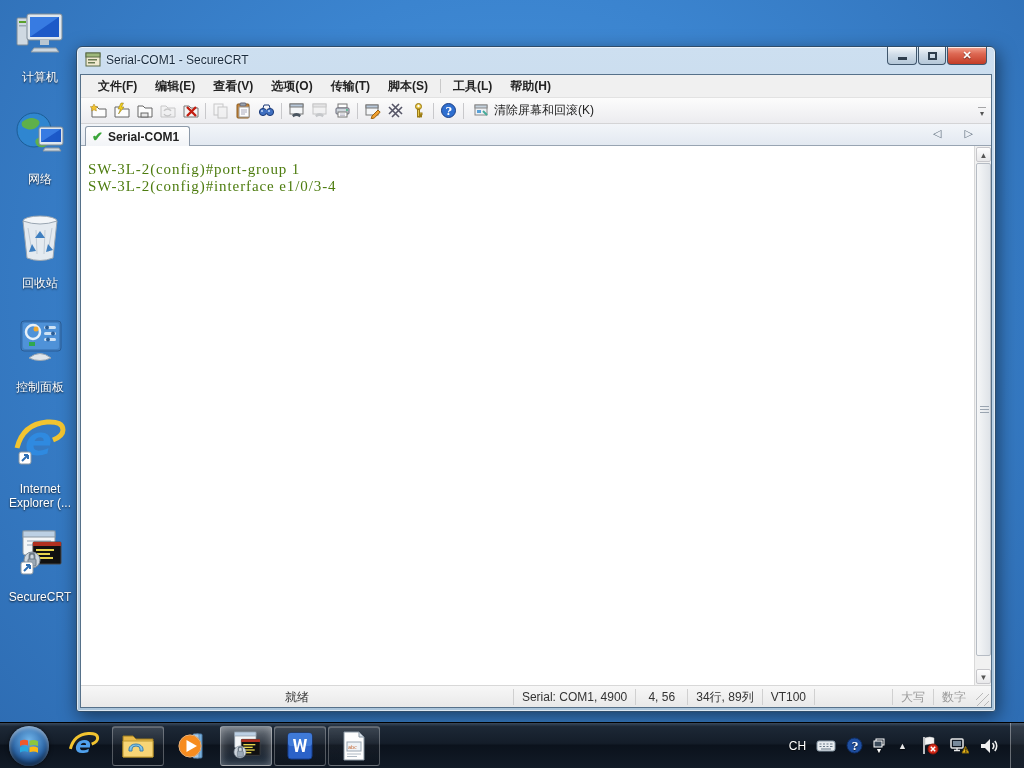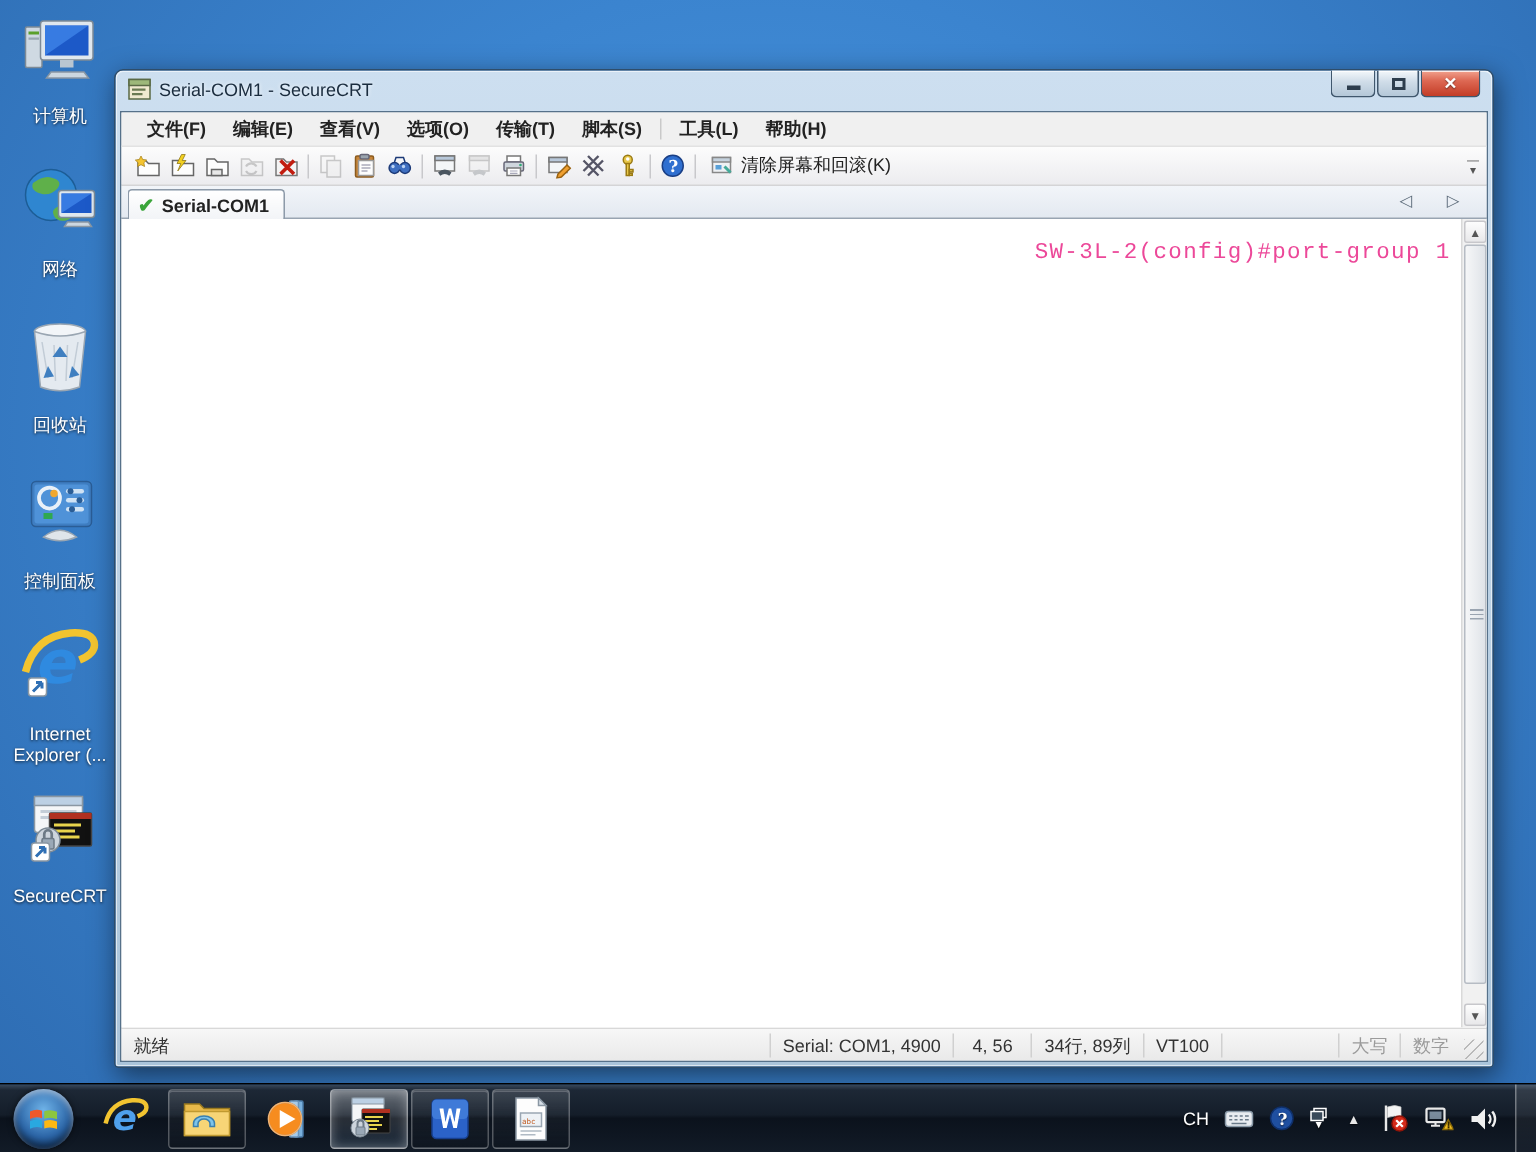--- a/index.html
+++ b/index.html
@@ -40,31 +40,31 @@
   #clear-btn { display:flex; align-items:center; height:22px; padding:0 6px; font-size:12px; color:#222; border-radius:2px; }
   #clear-btn svg { width:17px; height:17px; margin-right:4px; }
   #tb-overflow { position:absolute; right:3px; top:5px; width:12px; color:#555; font-size:8px; line-height:7px; text-align:center; }
 
   #tabbar { height:22px; background:linear-gradient(#f2f5f9,#e3e9f1); display:flex; align-items:flex-end; padding-left:4px; position:relative; border-bottom:1px solid #98a4b2; }
   #tab { display:flex; align-items:center; height:20px; background:linear-gradient(#ffffff,#f2f4f7); border:1px solid #8d9aa9; border-bottom:none; border-radius:3px 3px 0 0; padding:0 10px 0 6px; font-size:12px; font-weight:bold; color:#222; position:relative; top:1px; }
   #tab .chk { color:#3aa53a; font-size:13px; margin-right:5px; font-weight:bold; }
   .tab-nav { position:absolute; right:8px; top:3px; color:#5b6possible; color:#5c6b7a; font-size:11px; letter-spacing:10px; }
 
   #term { flex:1; background:#fff; position:relative; overflow:hidden; }
-  #termtext { padding:15px 24px 0 7px; font-family:Liberation Mono, monospace; font-size:15px; line-height:16.5px; letter-spacing:0.9px; color:#ec4899; white-space:pre;text-align:right; }
+  #termtext { padding:15px 24px 0 7px; font-family:Liberation Serif, serif; font-size:15px; line-height:16.5px; letter-spacing:0.9px; color:#4d7c0f; white-space:pre; }
   #sbar { position:absolute; top:0; right:0; bottom:0; width:17px; background:#f1f1f1; border-left:1px solid #d9d9d9; }
   .sb-arrow { position:absolute; left:1px; width:15px; height:15px; color:#555; font-size:8px; text-align:center; line-height:15px; background:linear-gradient(#fdfdfd,#e8e8ea); border:1px solid #c7c7cb; border-radius:2px; }
   #sb-up { top:1px; } #sb-down { bottom:1px; }
   #sb-thumb { position:absolute; left:1px; top:17px; height:493px; width:15px; background:linear-gradient(90deg,#f6f7f8,#dfe3e8); border:1px solid #b6bcc4; border-radius:2px; }
   #sb-grip { position:absolute; left:3px; top:50%; margin-top:-4px; width:9px; height:7px;
              background:repeating-linear-gradient(#9aa4b0 0 1px, transparent 1px 3px); }
 
   #statusbar { height:22px; background:linear-gradient(#f7f7f7,#e9e9e9); border-top:1px solid #d8d8d8; display:flex; align-items:center; font-size:12px; color:#333; }
   .st { padding:0 8px; border-left:1px solid #d0d0d0; height:16px; line-height:16px; white-space:nowrap; }
-  .st.first { border-left:none; flex:1; }
+  .st.first { border-left:none; flex:1;text-align:center; }
   .st.spacer { width:78px; }
   .st.off { color:#9b9b9b;text-align:right; }
   #grip { width:13px; height:13px; margin:5px 2px 0 2px;
           background:repeating-linear-gradient(-45deg, transparent 0 3px, #b9b9b9 3px 4px, transparent 4px 5px); }
 
   
   #taskbar { position:absolute; left:0; right:0; bottom:0; height:46px;
              background:linear-gradient(#3a4a5d 0%, #1d2836 8%, #141d29 45%, #0b121c 50%, #121b27 100%);
              border-top:1px solid #000; display:flex; align-items:center; }
   #orb { width:40px; height:40px; margin:0 8px 0 9px; border-radius:50%;
@@ -343,21 +343,21 @@
 
       <div id="tabbar">
         <div id="tab">
           <span class="chk">✔</span>
           <span>Serial-COM1</span>
         </div>
         <span class="tab-nav">◁ ▷</span>
       </div>
 
       <div id="term">
-        <div id="termtext"><div>SW-3L-2(config)#port-group 1</div></div>
+        <div id="termtext"><div>SW-3L-2(config)#port-group 1</div><div>SW-3L-2(config)#interface e1/0/3-4</div></div>
         <div id="sbar">
           <div class="sb-arrow" id="sb-up">▲</div>
           <div id="sb-thumb">
               <div id="sb-grip"></div>
             </div>
           <div class="sb-arrow" id="sb-down">▼</div>
         </div>
       </div>
 
       <div id="statusbar">

